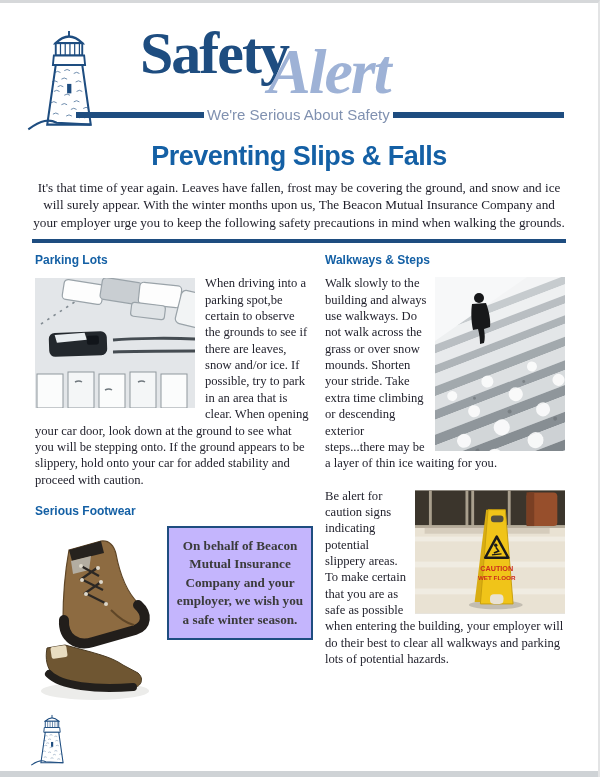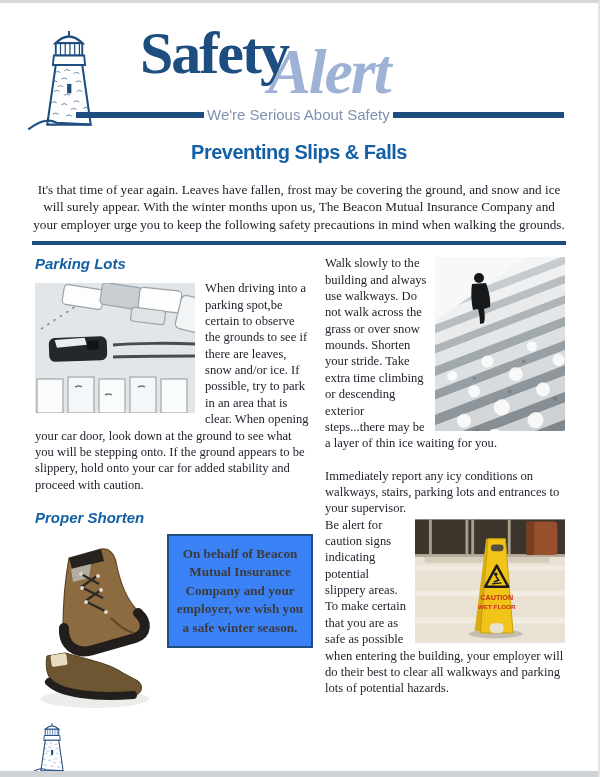--- a/index.html
+++ b/index.html
@@ -17,41 +17,41 @@
   .title-b { font-family:"Liberation Serif", serif; font-weight:bold; font-style:italic;
              font-size:64px; color:#9eb2d6; letter-spacing:-2px; margin-left:-20px;
              position:relative; top:20px; display:inline-block; }
   .tagline-row { position:absolute; left:76px; right:34px; bottom:14px; display:flex; align-items:center; }
   .tag-line { height:2px; border-top:3px solid #1e4d80; border-bottom:3px solid #1e4d80; }
   .tag-line.left { width:128px; }
   .tag-line.right { flex:1; }
   .tagline-text { color:#8091b0; font-size:15px; padding:0 3px; white-space:nowrap; }
 
   
-  .banner-title { text-align:center; font-size:20px; font-weight:bold; color:#1460a5;
+  .banner-title { text-align:center; font-size:27px; font-weight:bold; color:#1460a5;
                   letter-spacing:-0.5px; margin-top:4px; }
-  .intro { width:536px; margin:17px auto 0; text-align:center; font-family:"Liberation Serif", serif;
+  .intro { width:536px; margin:7px auto 0; text-align:center; font-family:"Liberation Serif", serif;
            font-size:13.2px; line-height:1.32; color:#1d1d28; }
   .double-rule { width:534px; margin:8px auto 10px; height:2px;
                  border-top:2px solid #1e4d80; border-bottom:2px solid #1e4d80; }
 
   
   .main { display:flex; gap:12px; margin:0 35px; min-height:438px; }
   .col-left  { flex:0 0 278px; }
   .col-right { flex:0 0 240px; }
-  h2.sec { font-size:15px; font-weight:bold; color:#1460a5; margin:0 0 8px;font-style:italic; }
+  h2.sec { font-size:12px; font-weight:bold; color:#1460a5; margin:0 0 8px; }
   .body-txt { font-family:"Liberation Serif", serif; font-size:12.6px; line-height:1.3;
               color:#23232e; }
   .photo { display:block; background:#e5e8ea; }
   .ph-parking { float:left; margin:3px 10px 2px 0; }
   .ph-steps   { float:right; margin:2px 0 2px 8px; }
   .ph-boots   { float:left; margin:2px 14px 2px 0; }
   .ph-caution { float:right; margin:2px 0 2px 8px; }
   .sec-block { margin-top:16px; }
-  .notice-box { background:#3b82f6; border:2px solid #1e4d80; padding:9px 6px; margin-top:6px;
+  .notice-box { background:#c4b5fd; border:2px solid #1e4d80; padding:9px 6px; margin-top:6px;
                 overflow:hidden; text-align:center; font-weight:bold; font-size:13.2px;
                 line-height:1.4; color:#3b3b3b; }
   .clearfix::after { content:""; display:block; clear:both; }
 
   
   .footer { display:flex; margin:8px 30px 0; align-items:flex-start; }
   .logo-block { display:flex; align-items:flex-start; flex:0 0 auto; }
 </style>
 </head>
 <body>
@@ -142,21 +142,21 @@
           <g stroke="#6f777d" stroke-width="1.4" fill="none">
             <path d="M40,104 q4,-2 7,0"></path>
               <path d="M70,112 q4,-2 7,0"></path>
               <path d="M103,104 q4,-2 7,0"></path>
           </g>
         </svg>
         <span>When driving into a parking spot,be certain to observe the grounds to see if there are leaves, snow and/or ice.  If possible, try to park in an area that is clear. When opening your car door, look down at the ground to see what you will be stepping onto. If the ground appears to be slippery, hold onto your car for added stability and proceed with caution.</span>
       </div>
 
       <div class="sec-block">
-        <h2 class="sec">Proper Shorten</h2>
+        <h2 class="sec">Serious Footwear</h2>
         <div class="body-txt clearfix">
           <svg class="photo ph-boots" width="118" height="176" viewBox="0 0 118 176" style="background:#fff">
             <ellipse cx="60" cy="163" rx="54" ry="9" fill="#ececea"></ellipse>
             <path d="M12,120 C8,142 20,154 42,157 L96,160 C106,160 110,151 103,145 L88,137 C78,130 66,127 56,124 L30,117 Z" fill="#6f5632" stroke="#4a3a22" stroke-width="1"></path>
             <path d="M14,146 C26,158 60,162 98,159" stroke="#221f1c" stroke-width="8" fill="none" stroke-linecap="round"></path>
             <rect x="16" y="118" width="16" height="12" rx="2" fill="#e8dcc0" transform="rotate(-8 24 124)"></rect>
             <path d="M34,22 L66,13 C75,12 79,18 81,26 C85,47 91,63 103,75 C113,85 113,97 100,101 L54,113 C39,116 28,107 28,92 C28,66 30,44 34,22 Z" fill="#8d6b41" stroke="#5f4627" stroke-width="1.2"></path>
             <path d="M34,22 L66,13 L69,25 L37,33 Z" fill="#26221e"></path>
             <path d="M36,33 L56,28 L54,42 L38,46 Z" fill="#b3ada1"></path>
             <path d="M29,92 C28,110 42,119 58,114 L100,102 C112,98 113,86 103,77" stroke="#221e1b" stroke-width="10" fill="none" stroke-linecap="round"></path>
@@ -176,20 +176,21 @@
                 <circle cx="71" cy="76" r="2"></circle>
             </g>
             <path d="M76,82 C86,92 94,96 99,97" stroke="#5f4627" stroke-width="2" fill="none"></path>
           </svg>
           <div class="notice-box">On behalf of Beacon Mutual Insurance Company and your employer, we wish you a safe winter season.</div>
         </div>
       </div>
     </div>
 
     <div class="col-right">
+      <h2 class="sec">Walkways &amp; Steps</h2>
       <div class="body-txt clearfix">
         <svg class="photo ph-steps" width="130" height="174" viewBox="0 0 130 174">
           <rect width="130" height="174" fill="#f3f4f5"></rect>
           <g transform="rotate(-21 65 90)">
             <g>
               <rect x="-70" y="28" width="300" height="8" fill="#c6cbce"></rect>
               <rect x="-70" y="36" width="300" height="10" fill="#eef0f1"></rect>
               <rect x="-70" y="46" width="300" height="8" fill="#b9bec2"></rect>
               <rect x="-70" y="54" width="300" height="11" fill="#e8eaec"></rect>
               <rect x="-70" y="65" width="300" height="8" fill="#aeb4b8"></rect>
@@ -230,21 +231,20 @@
           <path d="M0,0 L92,0 L0,64 Z" fill="#f7f8f9"></path>
           <g fill="#17181a">
             <circle cx="44" cy="21" r="5"></circle>
             <path d="M37,27 L51,26 C54,34 56,44 55,50 L49,52 C50,58 50,62 49,66 L45,67 C45,60 44,56 43,52 L38,53 C36,43 36,34 37,27 Z"></path>
           </g>
         </svg>
         <span>Walk slowly to the building and always use walkways. Do not walk across the grass or over snow mounds. Shorten your stride. Take extra time climbing or descending exterior steps...there may be a layer of thin ice waiting for you.</span>
       </div>
 
       <div class="sec-block">
-        <p class="body-txt">Immediately report any icy conditions on walkways, stairs, parking lots and entrances to your supervisor.</p>
         <div class="body-txt clearfix">
           <svg class="photo ph-caution" width="150" height="124" viewBox="0 0 156 128">
             <rect width="156" height="128" fill="#e9e2d3"></rect>
             <rect x="0" y="0" width="156" height="38" fill="#3b352c"></rect>
             <g stroke="#a99f8d" stroke-width="3">
               <line x1="16" y1="0" x2="16" y2="38"></line>
                 <line x1="54" y1="0" x2="54" y2="38"></line>
               <line x1="60" y1="0" x2="60" y2="38"></line>
                 <line x1="98" y1="0" x2="98" y2="38"></line>
             </g>

